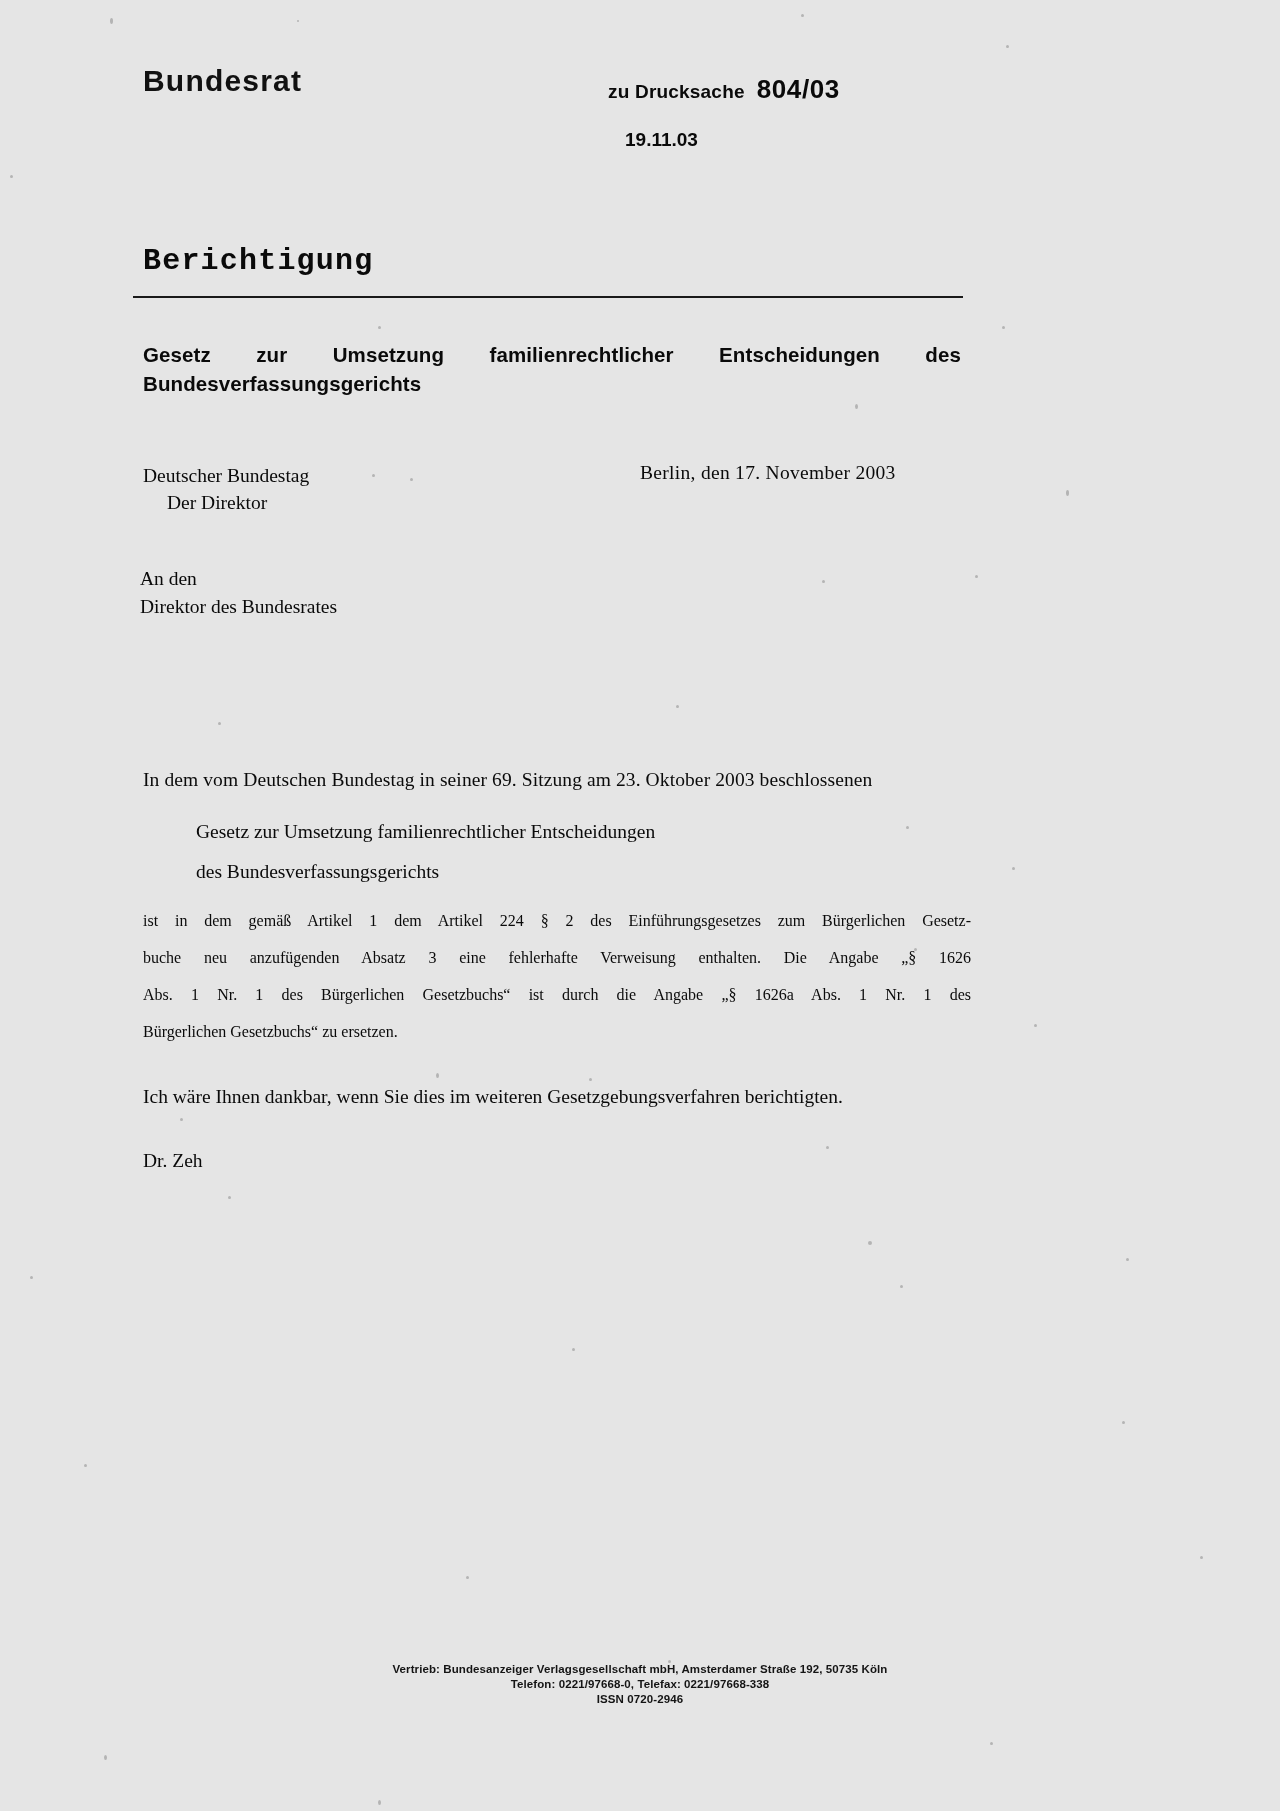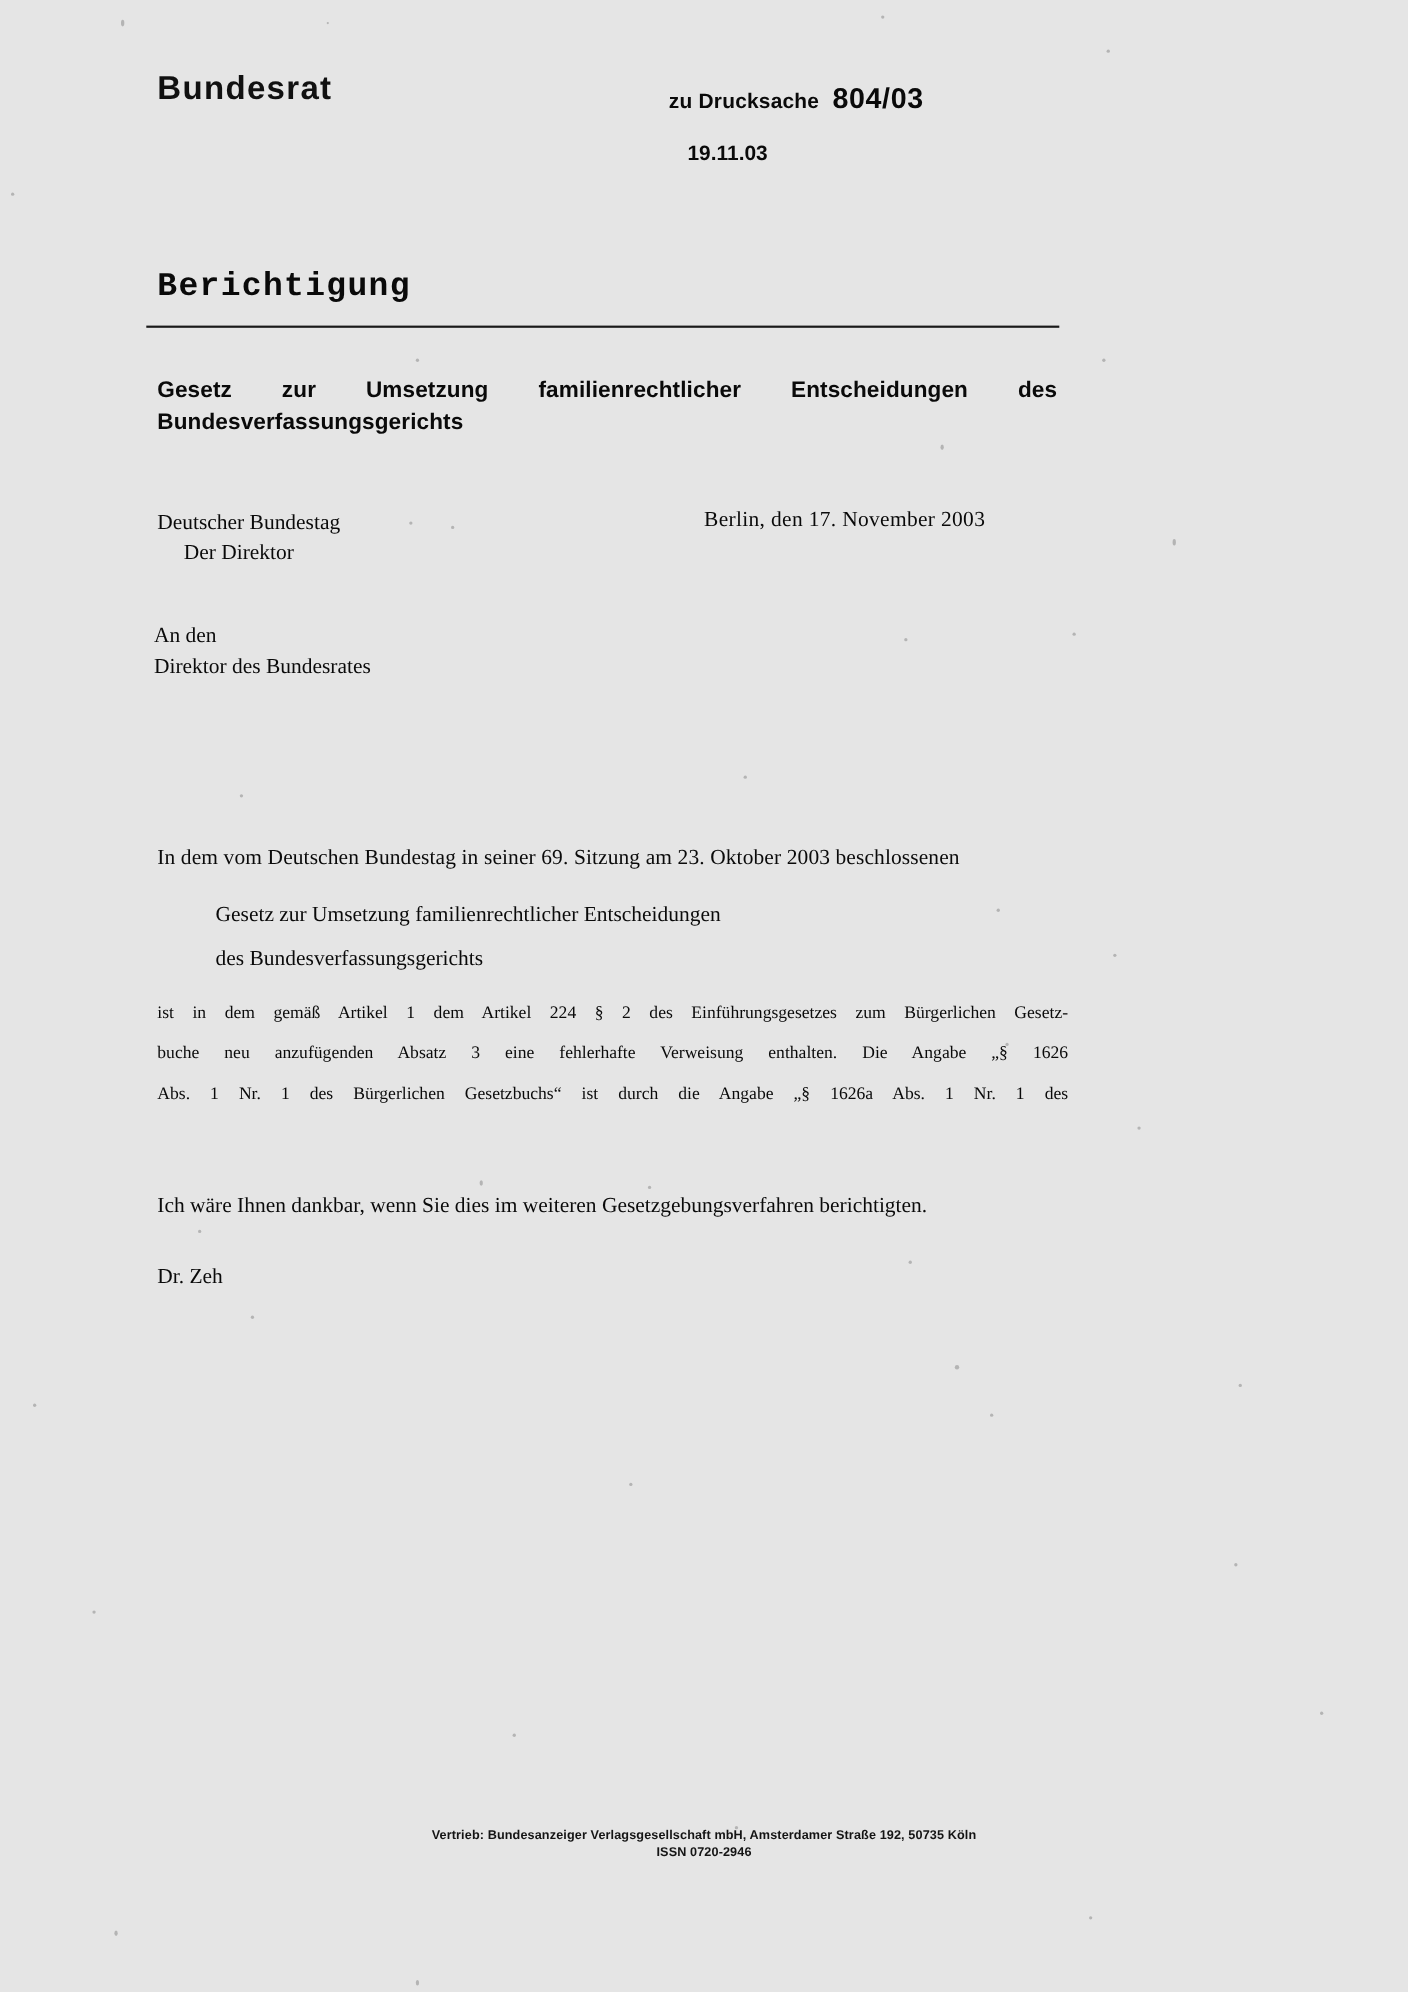--- a/index.html
+++ b/index.html
@@ -284,24 +284,26 @@
 
   <div class="law-title">
     <span>Gesetz zur Umsetzung familienrechtlicher Entscheidungen</span>
     <span>des Bundesverfassungsgerichts</span>
   </div>
 
   <div class="para-main">
     <span class="ln">ist in dem gemäß Artikel 1 dem Artikel 224 § 2 des Einführungsgesetzes zum Bürgerlichen Gesetz-</span>
     <span class="ln">buche neu anzufügenden Absatz 3 eine fehlerhafte Verweisung enthalten. Die Angabe „§ 1626</span>
     <span class="ln">Abs. 1 Nr. 1 des Bürgerlichen Gesetzbuchs“ ist durch die Angabe „§ 1626a Abs. 1 Nr. 1 des</span>
+    <span class="ln last">Bürgerlichen Gesetzbuchs“ zu ersetzen.</span>
   </div>
 
   <div class="para-close">Ich wäre Ihnen dankbar, wenn Sie dies im weiteren Gesetzgebungsverfahren berichtigten.</div>
 
   <div class="signature">Dr. Zeh</div>
 
   <div class="imprint">
     <span>Vertrieb: Bundesanzeiger Verlagsgesellschaft mbH, Amsterdamer Straße 192, 50735 Köln</span>
+    <span>Telefon: 0221/97668-0, Telefax: 0221/97668-338</span>
     <span>ISSN 0720-2946</span>
   </div>
 
 </div>
 
 </body></html>

